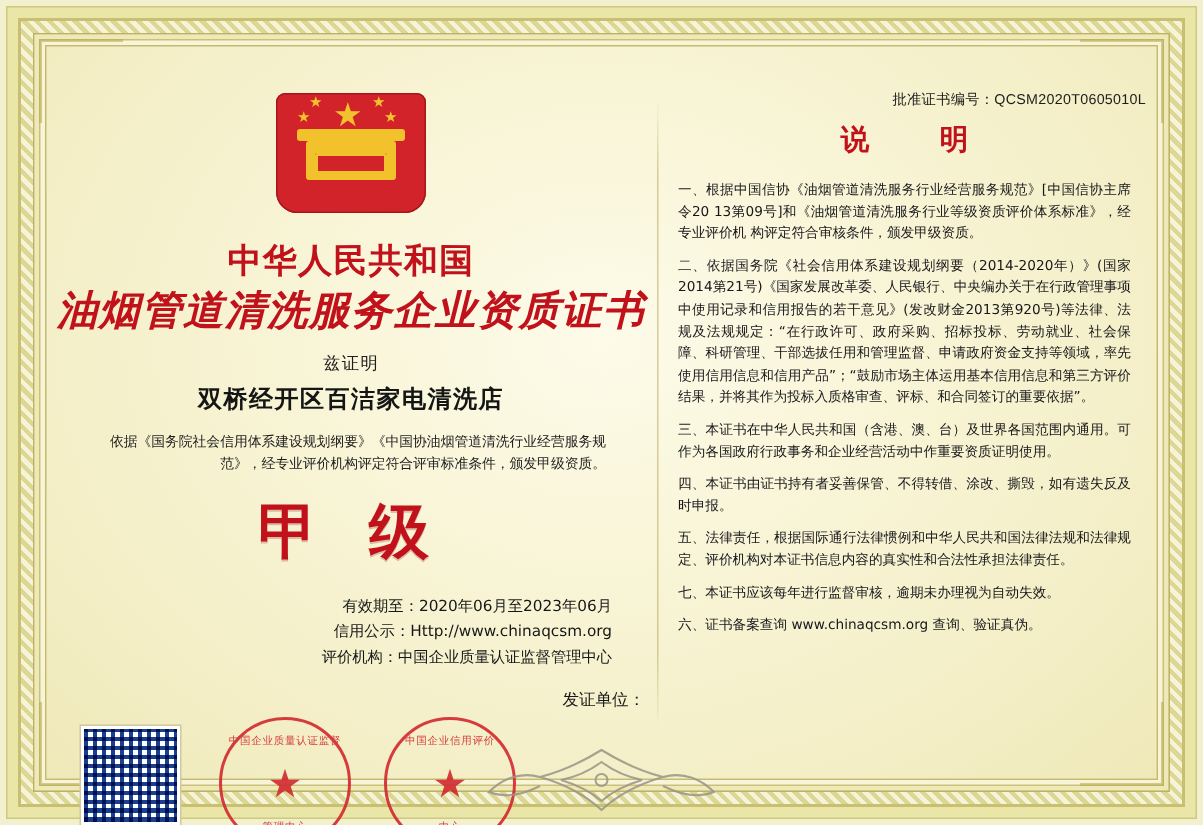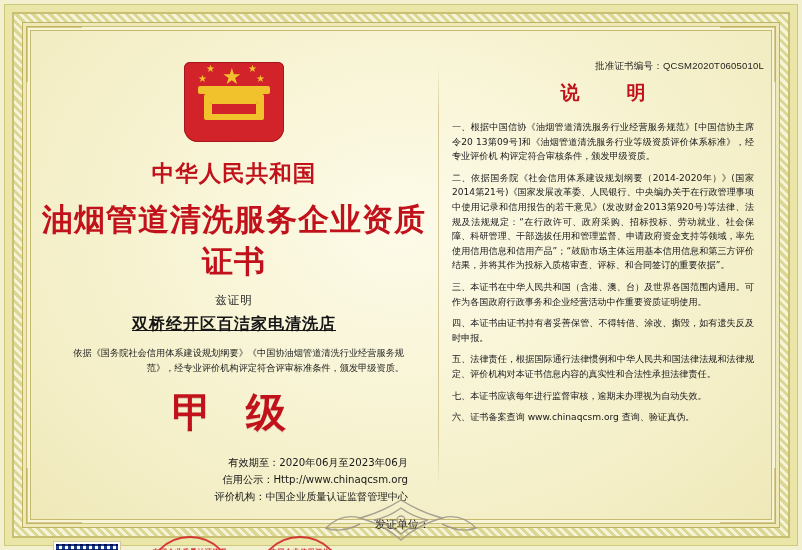--- a/index.html
+++ b/index.html
@@ -166,40 +166,40 @@
     font-family: "DejaVu Serif", serif;
     font-weight: bold;
     font-size: 22.5px;
     color: #c1121c;
     letter-spacing: 1px;
     margin-top: 4px;
   }
   .title2 {
     font-family: "DejaVu Serif", serif;
     font-weight: bold;
-    font-size: 31px;
+    font-size: 27px;
     color: #c1121c;
     letter-spacing: 1px;
-    margin-top: 10px;
+    margin-top: 0;
+    font-style: italic;
   }
   .hereby {
     font-family: "DejaVu Serif", serif;
     font-size: 11.5px;
     color: #1c1c1c;
     margin-top: 10px;
     letter-spacing: 1px;
   }
   .company {
     font-family: "DejaVu Serif", serif;
     font-weight: bold;
     font-size: 16px;
     color: #151515;
     margin-top: 6px;
     letter-spacing: 1px;
-    text-decoration: underline;
   }
   .basis {
     font-family: "DejaVu Sans", sans-serif;
     font-size: 9.2px;
     line-height: 15px;
     color: #1c1c1c;
     text-align: right;
     margin: 10px 26px 0 26px;
     text-indent: 0;
   }
@@ -266,21 +266,21 @@
     line-height: 26px;
   }
   .seal .txt-top, .seal .txt-bot {
     position: absolute;
     left: 0; right: 0;
     text-align: center;
     font-family: "DejaVu Sans", sans-serif;
     font-size: 7px;
     letter-spacing: 0.5px;
   }
-  .seal .txt-top { top: 9px; font-weight: bold; }
+  .seal .txt-top { top: 9px; }
   .seal .txt-bot { bottom: 8px; }
   .seal.s-left { left: 108px; }
   .seal.s-right { left: 218px; }
 
   
   .right {
     position: absolute;
     left: 420px;
     top: 48px;
     width: 302px;

